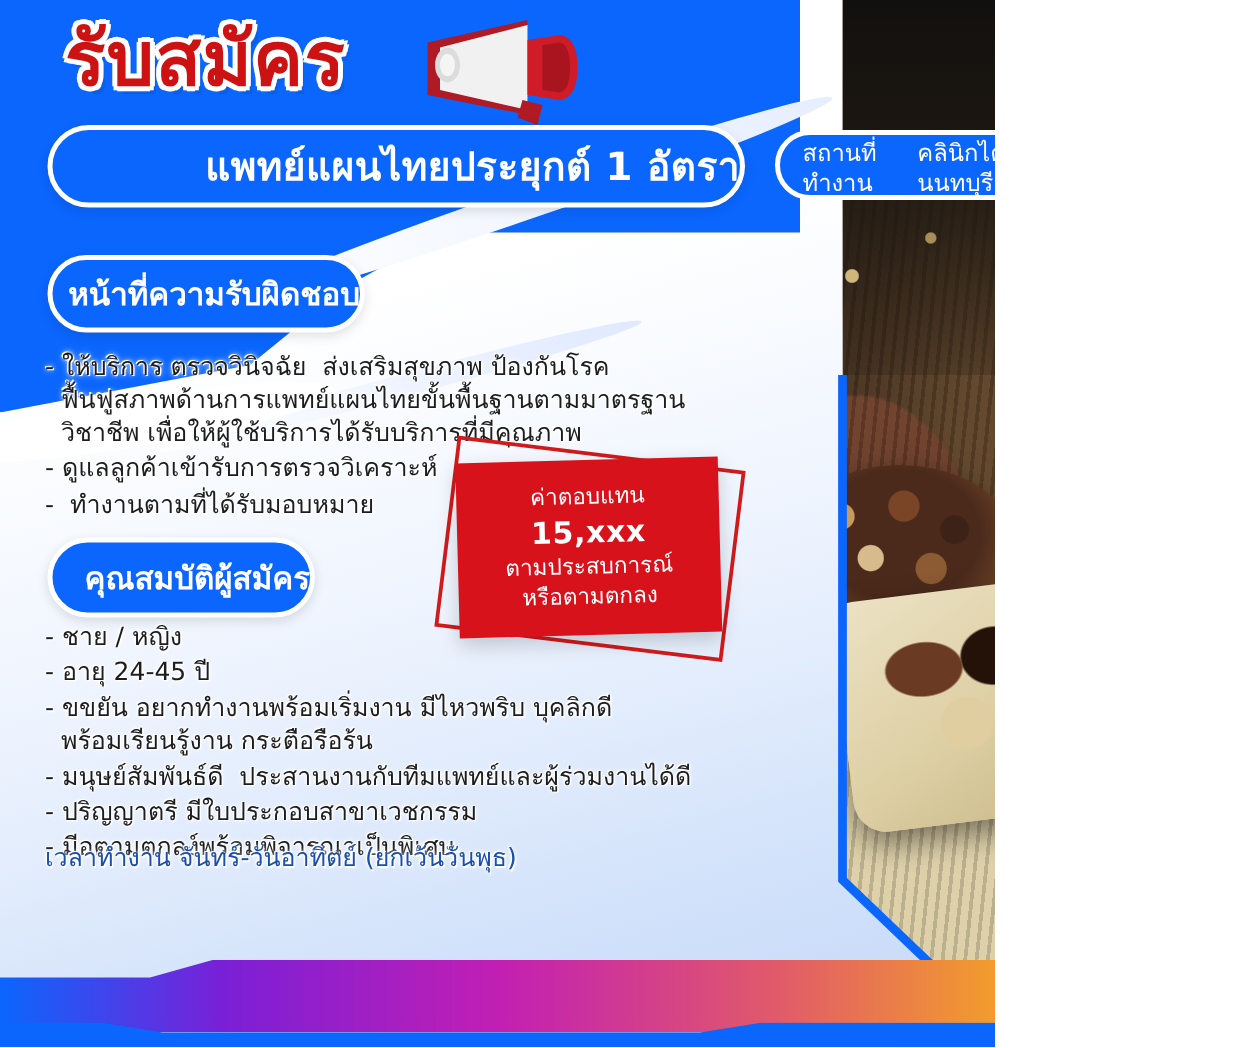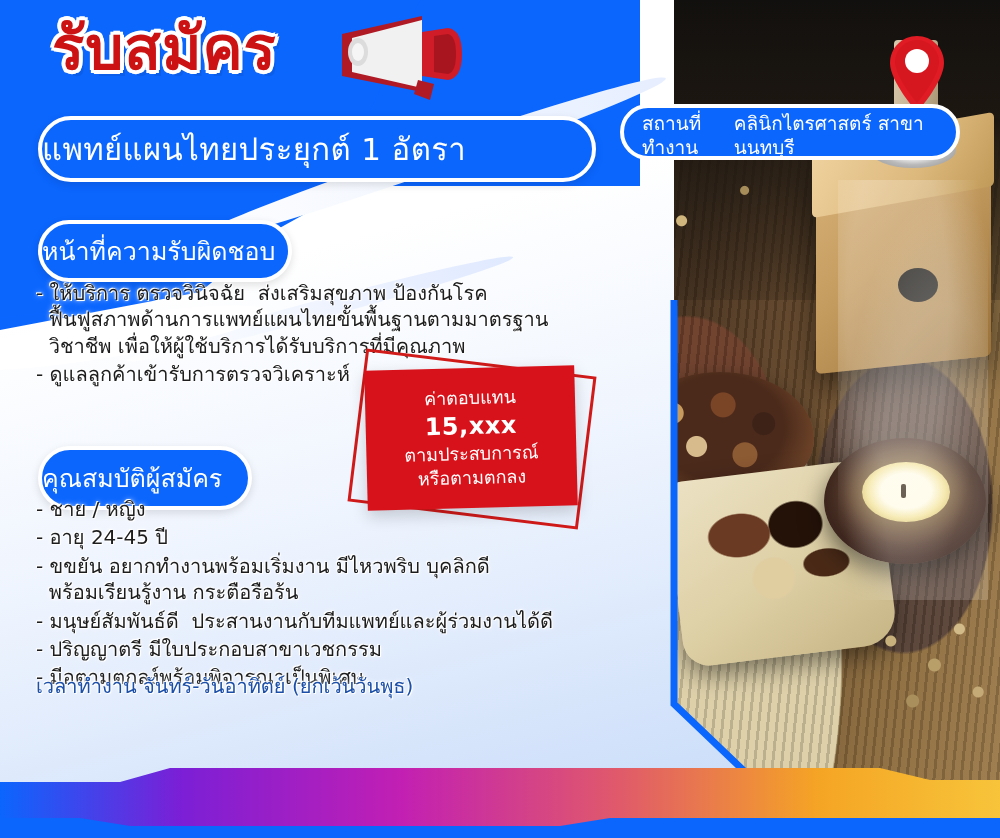--- a/index.html
+++ b/index.html
@@ -3,21 +3,21 @@
 <meta charset="utf-8">
 <title>Job Recruitment Poster</title>
 <style>
   html,body{margin:0;padding:0;}
   body{
     width:1000px;height:838px;overflow:hidden;
     font-family:"DejaVu Sans","Liberation Sans",sans-serif;
     background:#ffffff;
   }
   .poster{
-    position:relative;width:1000px;height:838px;overflow:hidden;
+    position:relative;width:796px;height:838px;overflow:hidden;
     background:linear-gradient(165deg,#ffffff 0%,#ffffff 30%,#eef4fe 55%,#cfe0fa 85%,#c3d8f8 100%);
   }
 
   
   .photo-wrap{
     position:absolute;left:598px;top:0;width:402px;height:790px;
     clip-path:polygon(76px 0, 402px 0, 402px 790px, 600px 790px, 166px 790px, 76px 704px, 76px 300px);
   }
   .photo{
     position:absolute;left:0;top:0;width:402px;height:790px;
@@ -157,22 +157,22 @@
     text-shadow:
       -3px -3px 0 #fff, 3px -3px 0 #fff, -3px 3px 0 #fff, 3px 3px 0 #fff,
       -4px 0 0 #fff, 4px 0 0 #fff, 0 -4px 0 #fff, 0 4px 0 #fff,
       5px 6px 0 rgba(0,0,0,.08);
     white-space:nowrap;
   }
   .megaphone{position:absolute;left:330px;top:6px;width:150px;height:100px;}
 
   .pill{
     position:absolute;background:#0b66fe;color:#fff;border:4px solid #fff;
-    border-radius:40px;display:flex;align-items:center;justify-content:flex-start;
-    font-weight:400;box-shadow:0 3px 9px rgba(0,0,0,.12);margin-top:16px;
+    border-radius:40px;display:flex;align-items:center;justify-content:flex-end;
+    font-weight:700;box-shadow:0 3px 9px rgba(0,0,0,.12);
   }
   .pill-title{left:38px;top:100px;width:550px;height:58px;font-size:31px;letter-spacing:.4px;}
   .pill-duty{left:38px;top:204px;width:246px;height:54px;font-size:25px;}
   .pill-qual{left:38px;top:430px;width:206px;height:56px;font-size:25px;}
 
   .pill-location{
     position:absolute;left:620px;top:104px;width:340px;height:56px;
     background:#0b66fe;color:#fff;border:4px solid #fff;border-radius:32px;
     padding:4px 18px;box-sizing:border-box;
     display:flex;flex-direction:row;justify-content:center;
@@ -290,20 +290,21 @@
 
   <div class="pill pill-duty">
     <span>หน้าที่ความรับผิดชอบ</span>
   </div>
 
   <div class="list duty-list">
     <div class="li">- ให้บริการ ตรวจวินิจฉัย  ส่งเสริมสุขภาพ ป้องกันโรค
   ฟื้นฟูสภาพด้านการแพทย์แผนไทยขั้นพื้นฐานตามมาตรฐาน
   วิชาชีพ เพื่อให้ผู้ใช้บริการได้รับบริการที่มีคุณภาพ</div>
     <div class="li">- ดูแลลูกค้าเข้ารับการตรวจวิเคราะห์</div>
+    <div class="li">-  ทำงานตามที่ได้รับมอบหมาย</div>
   </div>
 
   <div class="salary-frame"></div>
   <div class="salary">
     <span>ค่าตอบแทน</span>
     <span class="amount">15,xxx</span>
     <span>ตามประสบการณ์</span>
     <span>หรือตามตกลง</span>
   </div>
 

